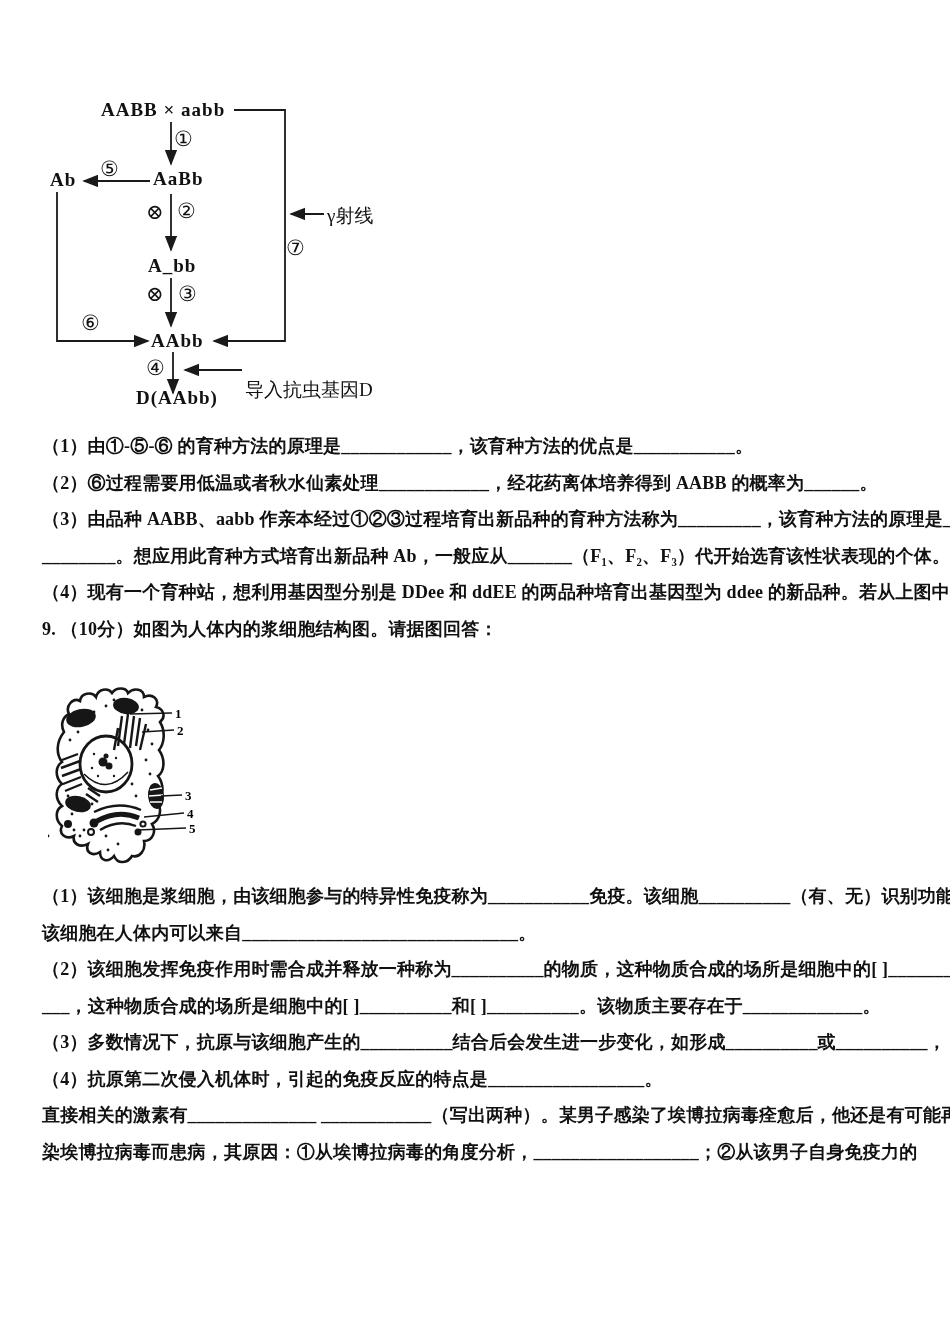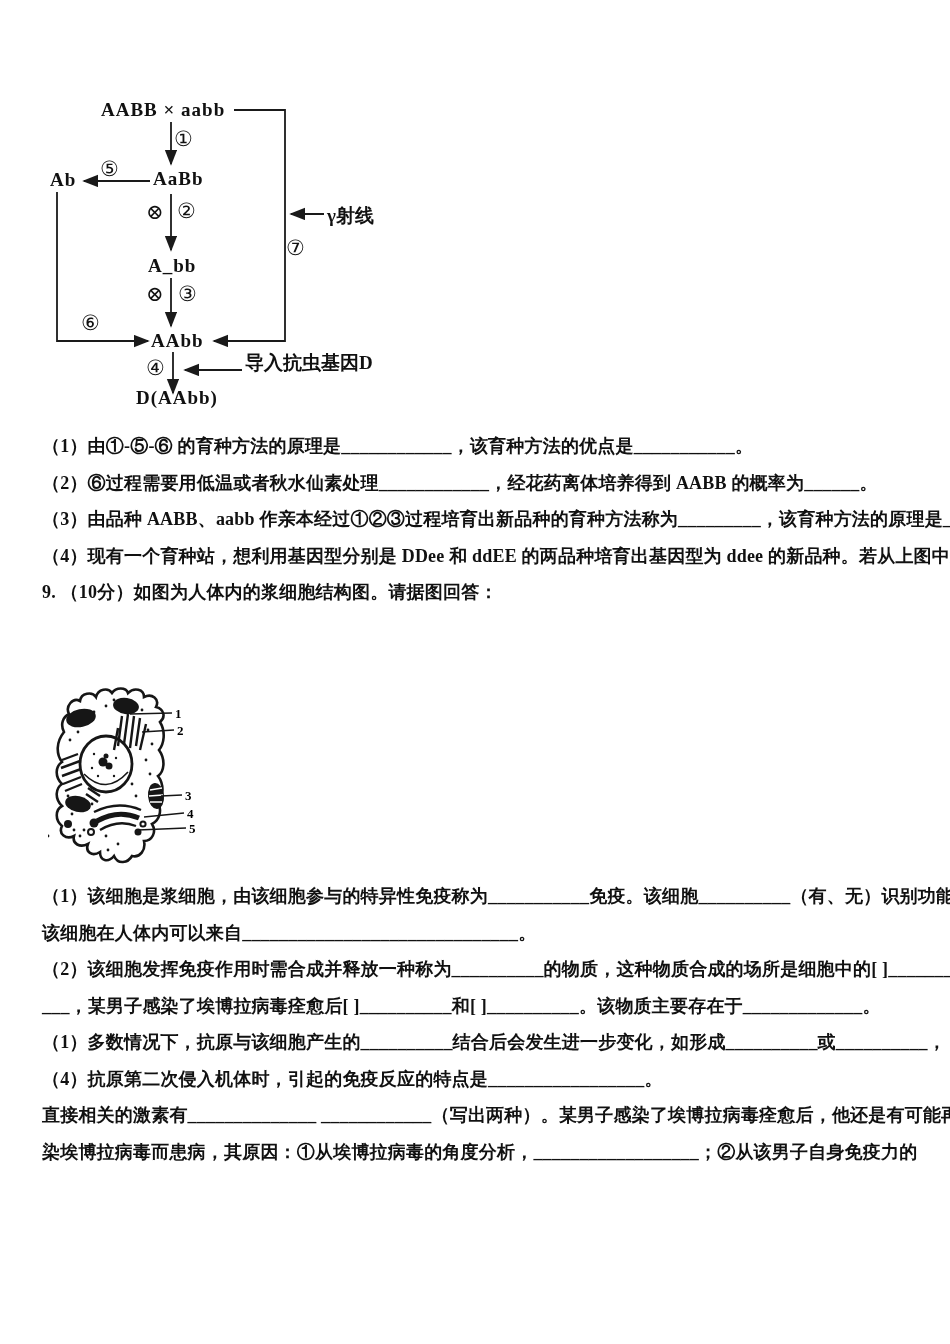--- a/index.html
+++ b/index.html
@@ -3,21 +3,21 @@
 <meta charset="utf-8">
 <style>
   html,body{margin:0;padding:0;background:#ffffff;}
   body{width:950px;height:1344px;position:relative;overflow:hidden;
        font-family:"Liberation Serif","DejaVu Serif",serif;color:#111;}
   
   #diagram{position:absolute;left:0;top:0;width:836px;height:425px;}
   #diagram svg{position:absolute;left:0;top:0;}
   .dlabel{position:absolute;font-weight:700;font-size:19px;letter-spacing:1px;white-space:nowrap;}
   .dstep{position:absolute;font-weight:400;font-size:21px;line-height:21px;white-space:nowrap;}
-  .dcjk{position:absolute;font-weight:700;font-size:19px;white-space:nowrap;}
+  .dcjk{position:absolute;font-weight:400;font-size:19px;white-space:nowrap;}
   
   .textblock{position:absolute;left:0;width:950px;}
   .tline{padding:0 22px 0 42px;line-height:36.5px;font-size:18px;font-weight:700;
          white-space:nowrap;letter-spacing:0.2px;}
   
   #cellfig{position:absolute;left:48px;top:684px;width:170px;height:185px;}
   .figlabel{font-family:"Liberation Serif","DejaVu Serif",serif;font-weight:700;font-size:13px;}
 </style>
 </head>
 <body>
@@ -52,27 +52,28 @@
   <div class="dstep" style="left:100px;top:159px">⑤</div>
   <div class="dstep" style="left:146px;top:202px">⊗</div>
   <div class="dstep" style="left:177px;top:201px">②</div>
   <div class="dstep" style="left:146px;top:284px">⊗</div>
   <div class="dstep" style="left:178px;top:284px">③</div>
   <div class="dstep" style="left:81px;top:313px">⑥</div>
   <div class="dstep" style="left:286px;top:238px">⑦</div>
   <div class="dstep" style="left:146px;top:358px">④</div>
 
   <div class="dcjk" style="left:327px;top:203px">γ射线</div>
-  <div class="dcjk" style="left:245px;top:350px">导入抗虫基因D</div>
+  <div class="dcjk" style="left:245px;top:377px">导入抗虫基因D</div>
 </div>
 
 <div class="textblock" style="top:428px">
   <div class="tline">（1）由①-⑤-⑥ 的育种方法的原理是____________，该育种方法的优点是___________。</div>
   <div class="tline">（2）⑥过程需要用低温或者秋水仙素处理____________，经花药离体培养得到 AABB 的概率为______。</div>
   <div class="tline">（3）由品种 AABB、aabb 作亲本经过①②③过程培育出新品种的育种方法称为_________，该育种方法的原理是____</div>
+  <div class="tline">________。想应用此育种方式培育出新品种 Ab，一般应从_______（F₁、F₂、F₃）代开始选育该性状表现的个体。</div>
   <div class="tline">（4）现有一个育种站，想利用基因型分别是 DDee 和 ddEE 的两品种培育出基因型为 ddee 的新品种。若从上图中选择</div>
   <div class="tline">9. （10分）如图为人体内的浆细胞结构图。请据图回答：</div>
 </div>
 
 <div id="cellfig">
   <svg width="170" height="185" viewBox="0 0 170 185">
 
     <path d="M16,48 C12,40 15,33 21,30 C17,22 25,13 32,17
              C33,9 44,7 48,13 C50,5 60,3 64,9 C68,3 78,3 80,9
              C86,3 96,5 96,13 C104,9 112,15 108,23 C116,25 118,33 112,38
@@ -160,18 +161,18 @@
     <text class="figlabel" x="137" y="116">3</text>
     <text class="figlabel" x="139" y="134">4</text>
     <text class="figlabel" x="141" y="149">5</text>
   </svg>
 </div>
 
 <div class="textblock" style="top:878px">
   <div class="tline">（1）该细胞是浆细胞，由该细胞参与的特异性免疫称为___________免疫。该细胞__________（有、无）识别功能，</div>
   <div class="tline">该细胞在人体内可以来自______________________________。</div>
   <div class="tline">（2）该细胞发挥免疫作用时需合成并释放一种称为__________的物质，这种物质合成的场所是细胞中的[ ]_________</div>
-  <div class="tline">___，某男子感染了埃博拉病毒痊愈后[ ]__________和[ ]__________。该物质主要存在于_____________。</div>
-  <div class="tline">（1）多数情况下，抗原与该细胞产生的__________结合后会发生进一步变化，如形成__________或__________，</div>
+  <div class="tline">___，这种物质合成的场所是细胞中的[ ]__________和[ ]__________。该物质主要存在于_____________。</div>
+  <div class="tline">（3）多数情况下，抗原与该细胞产生的__________结合后会发生进一步变化，如形成__________或__________，</div>
   <div class="tline">（4）抗原第二次侵入机体时，引起的免疫反应的特点是_________________。</div>
   <div class="tline">直接相关的激素有______________ ____________（写出两种）。某男子感染了埃博拉病毒痊愈后，他还是有可能再次感</div>
   <div class="tline">染埃博拉病毒而患病，其原因：①从埃博拉病毒的角度分析，__________________；②从该男子自身免疫力的</div>
 </div>
 
 </body></html>

